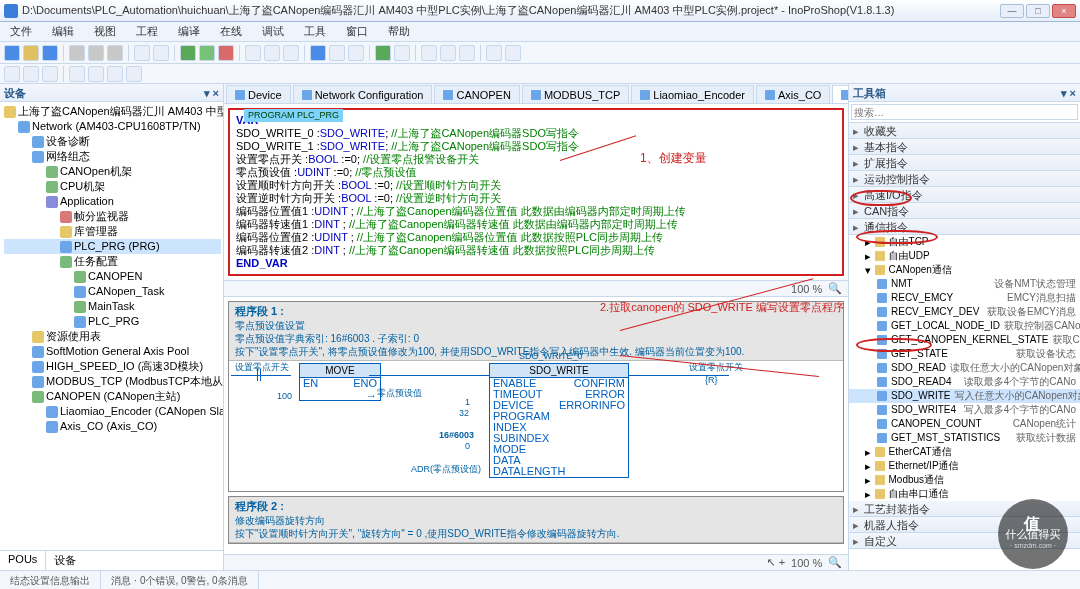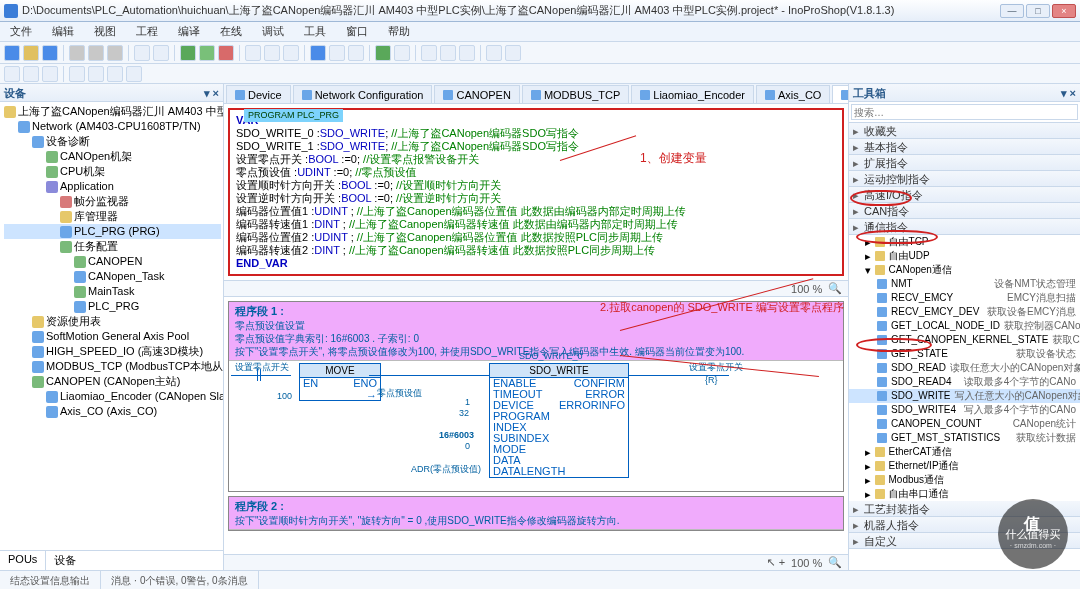--- a/index.html
+++ b/index.html
@@ -30,21 +30,21 @@
 .tab { height:18px; padding:0 8px; background:#e6eef9; border:1px solid #c9d8ea; border-bottom:none; margin-right:2px; line-height:18px; display:flex; gap:3px; align-items:center; white-space:nowrap; }
 .tab.active { background:#fff; }
 .tab .ti { width:10px;height:10px;background:#6aa6e8;border-radius:1px; }
 .editor { flex:1; display:flex; flex-direction:column; overflow:hidden; background:#fff; }
 .codebox { margin:4px; border:2px solid #d02020; padding:4px 6px; font-family:Consolas,monospace; font-size:10px; line-height:13px; position:relative; }
 .codebox .kw{color:#0000c0;font-weight:bold;} .codebox .ty{color:#0000c0;} .codebox .cm{color:#008000;} .codebox .id{color:#000;}
 .codetag { position:absolute; top:-1px; left:6px; background:#7dd3fc; color:#004000; font-size:9px; padding:0 4px;margin-left:8px; }
 .zoombar { height:16px; background:#f3f7fc; border-top:1px solid #c9d8ea; display:flex; justify-content:flex-end; align-items:center; padding:0 6px; gap:6px; font-size:10px; color:#555; }
 .ladderwrap { flex:1; overflow:auto; border-top:1px solid #c9d8ea; padding:0; }
 .rung { border:1px solid #888; margin:4px; }
-.rung .rhdr { background:#f0abfc; padding:2px 6px; border-bottom:1px solid #bbb; font-size:10px; }
+.rung .rhdr { background:#e5e5e5; padding:2px 6px; border-bottom:1px solid #bbb; font-size:10px; }
 .rung .rtitle { color:#0060a0; font-weight:bold; }
 .rung .rcmt { color:#0060a0; font-size:10px; line-height:13px; }
 .rung .rbody { padding:8px; background:#fff; font-size:10px; position:relative; min-height:100px; }
 .fb { position:absolute; border:1px solid #0060c0; background:#fff; }
 .fb .fbh { background:#d0e4f8; text-align:center; font-size:10px; padding:1px 0; border-bottom:1px solid #0060c0; }
 .fb .fbp { display:flex; justify-content:space-between; padding:0 3px; font-size:9px; line-height:11px; color:#0060c0;align-items:flex-end; }
 .wire { position:absolute; background:#0060c0; }
 .lbl { position:absolute; font-size:9px; color:#0060a0; white-space:nowrap; }
 .right { width:232px; border-left:1px solid #c9d8ea; display:flex; flex-direction:column; background:#fff; }
 .rsearch { padding:2px; border-bottom:1px solid #c9d8ea; }
@@ -148,20 +148,24 @@
           <span>上海了盗CANopen编码器汇川 AM403 中型PLC实例.project</span>
         </div>
         <div class="n ind1">
           <span class="ic b"></span>
           <span>Network (AM403-CPU1608TP/TN)</span>
         </div>
         <div class="n ind2">
           <span class="ic b"></span>
           <span>设备诊断</span>
         </div>
+        <div class="n ind2">
+          <span class="ic b"></span>
+          <span>网络组态</span>
+        </div>
         <div class="n ind3">
           <span class="ic g"></span>
           <span>CANOpen机架</span>
         </div>
         <div class="n ind3">
           <span class="ic g"></span>
           <span>CPU机架</span>
         </div>
         <div class="n ind3">
           <span class="ic p"></span>
@@ -363,20 +367,21 @@
             <div class="lbl" style="left:182px;top:102px;">ADR(零点预设值)</div>
             <div class="wire" style="left:400px;top:14px;width:100px;height:1px;"></div>
             <div class="lbl" style="left:460px;top:0px;">设置零点开关</div>
             <div class="lbl" style="left:476px;top:14px;">{R}</div>
           </div>
         </div>
 
         <div class="rung">
           <div class="rhdr">
             <span class="rtitle">程序段 2 :</span><br>
+            <div class="rcmt">修改编码器旋转方向</div>
             <div class="rcmt">按下"设置顺时针方向开关", "旋转方向" = 0 ,使用SDO_WRITE指令修改编码器旋转方向.</div>
             
           </div>
 
         </div>
       </div>
       <div class="zoombar">
           <span>↖ +</span>
           <span>100 %</span>
           <span>🔍</span>

